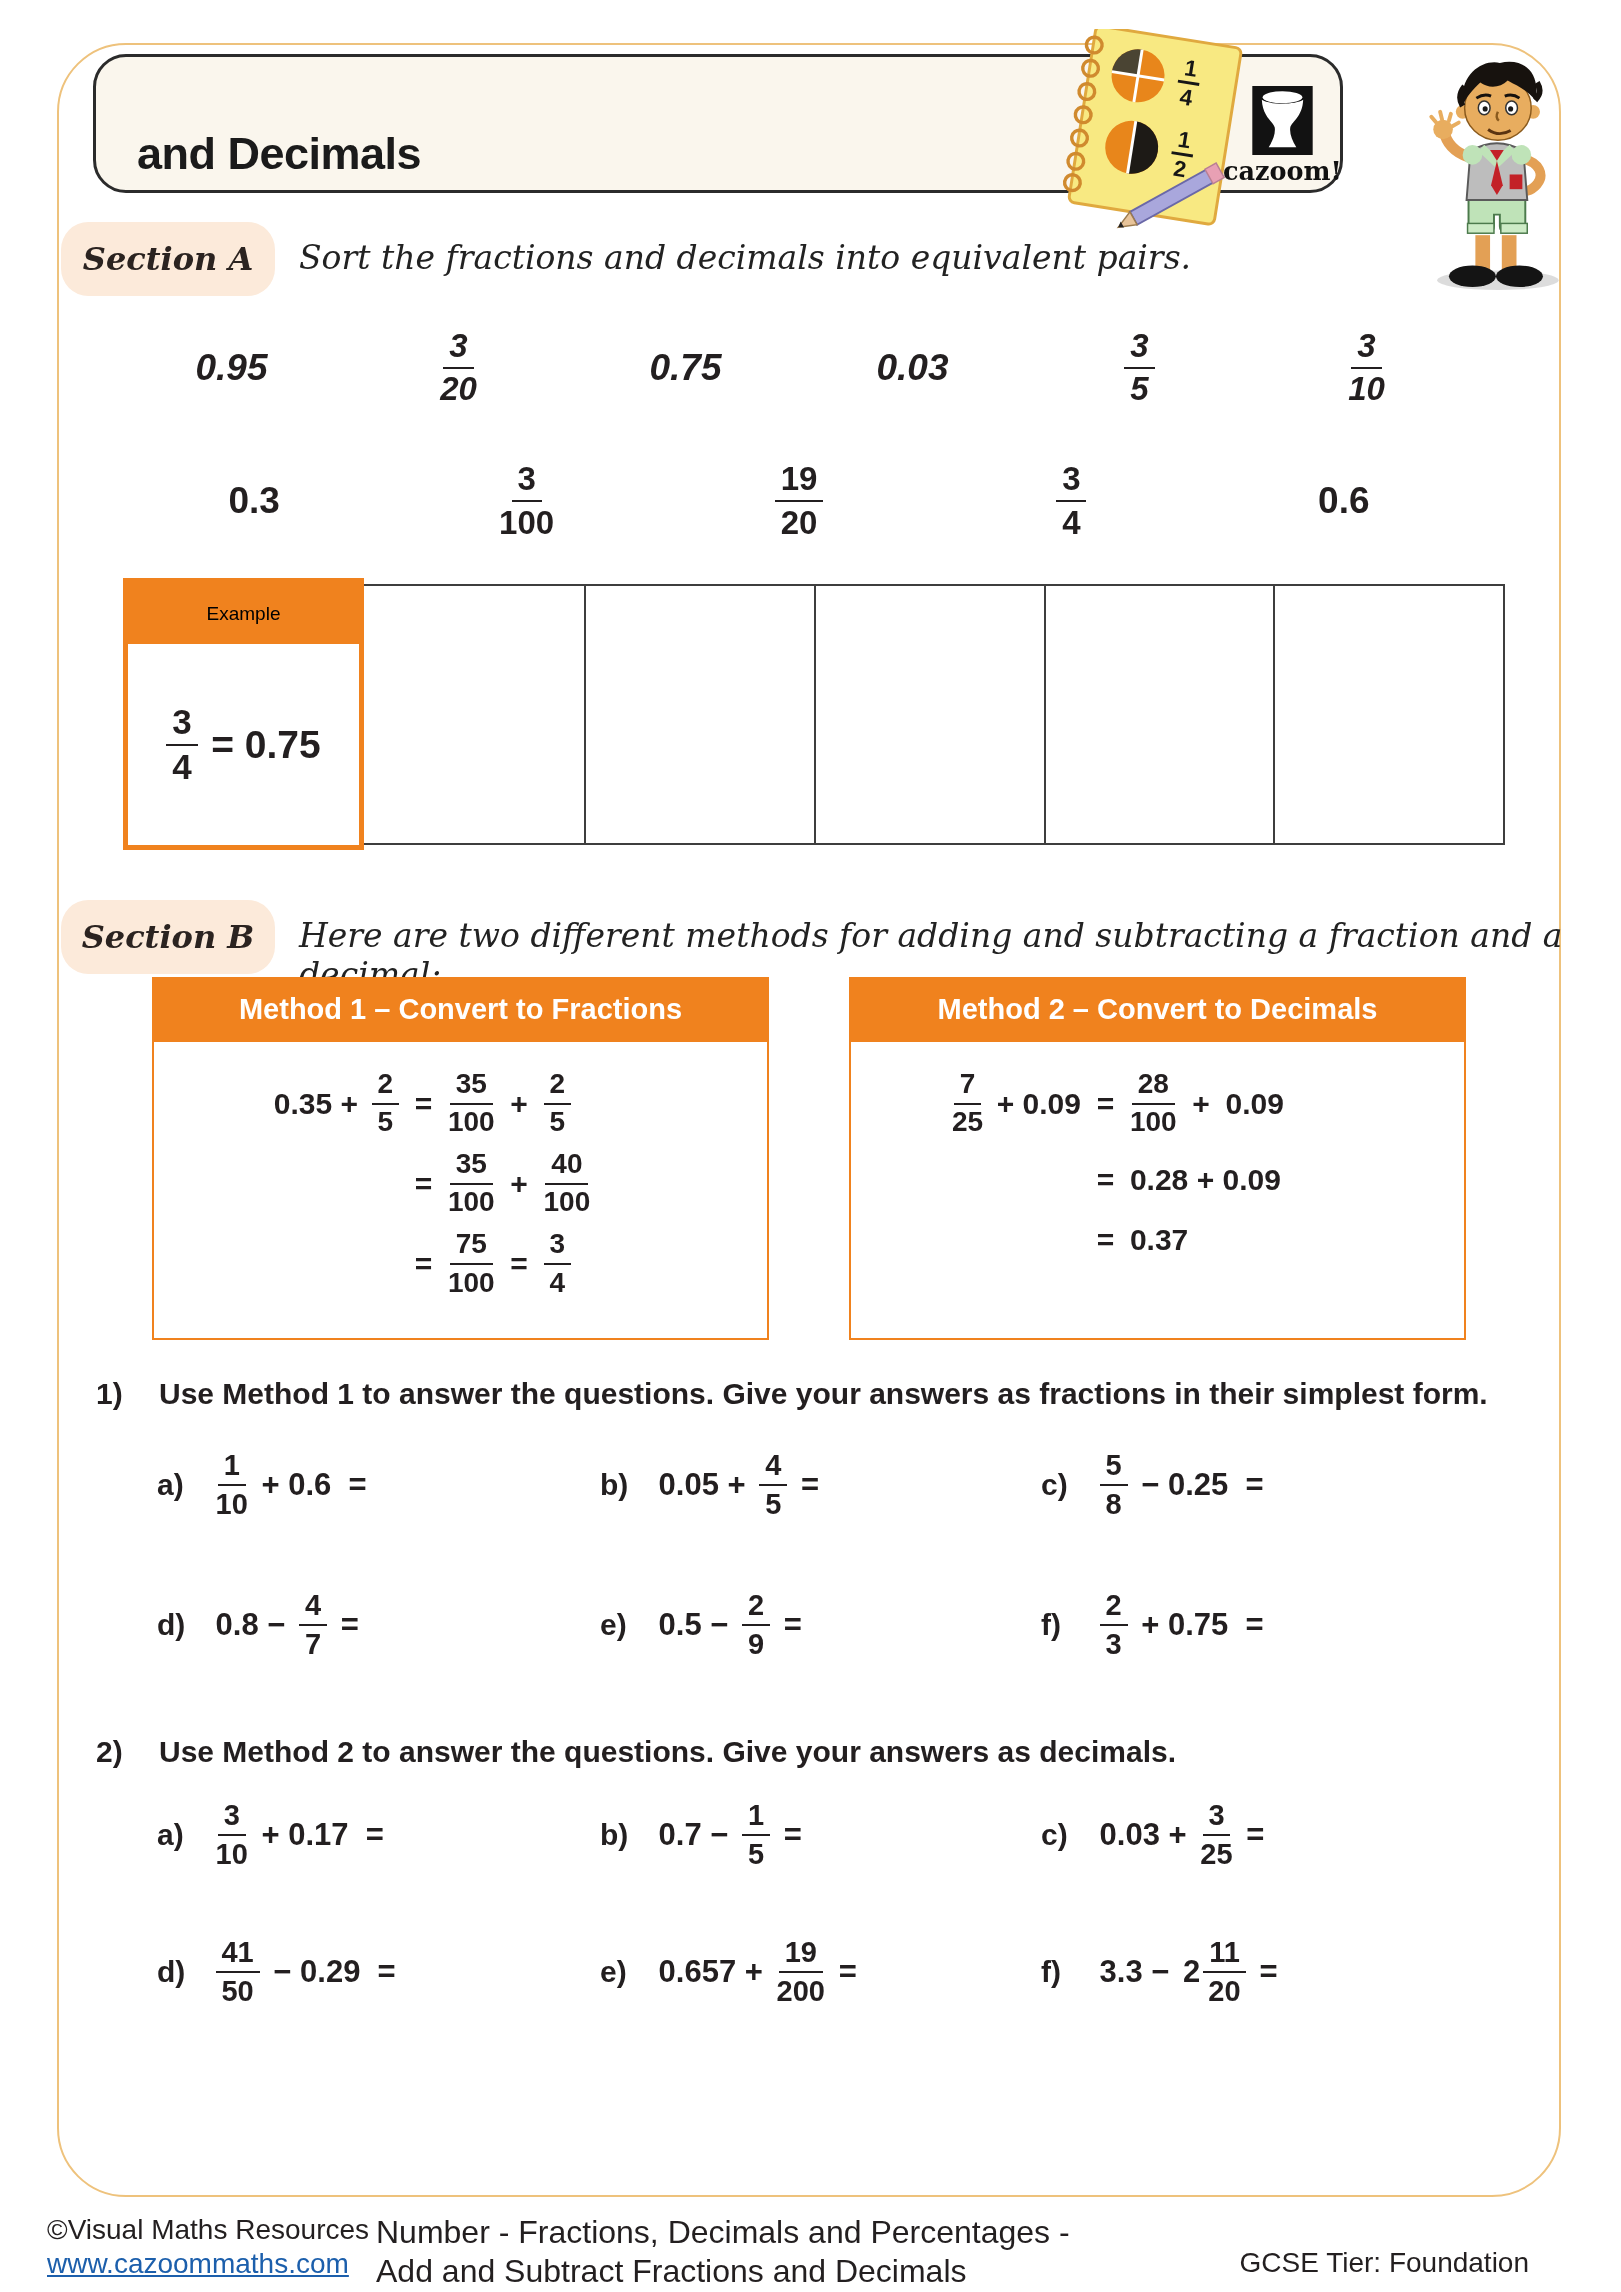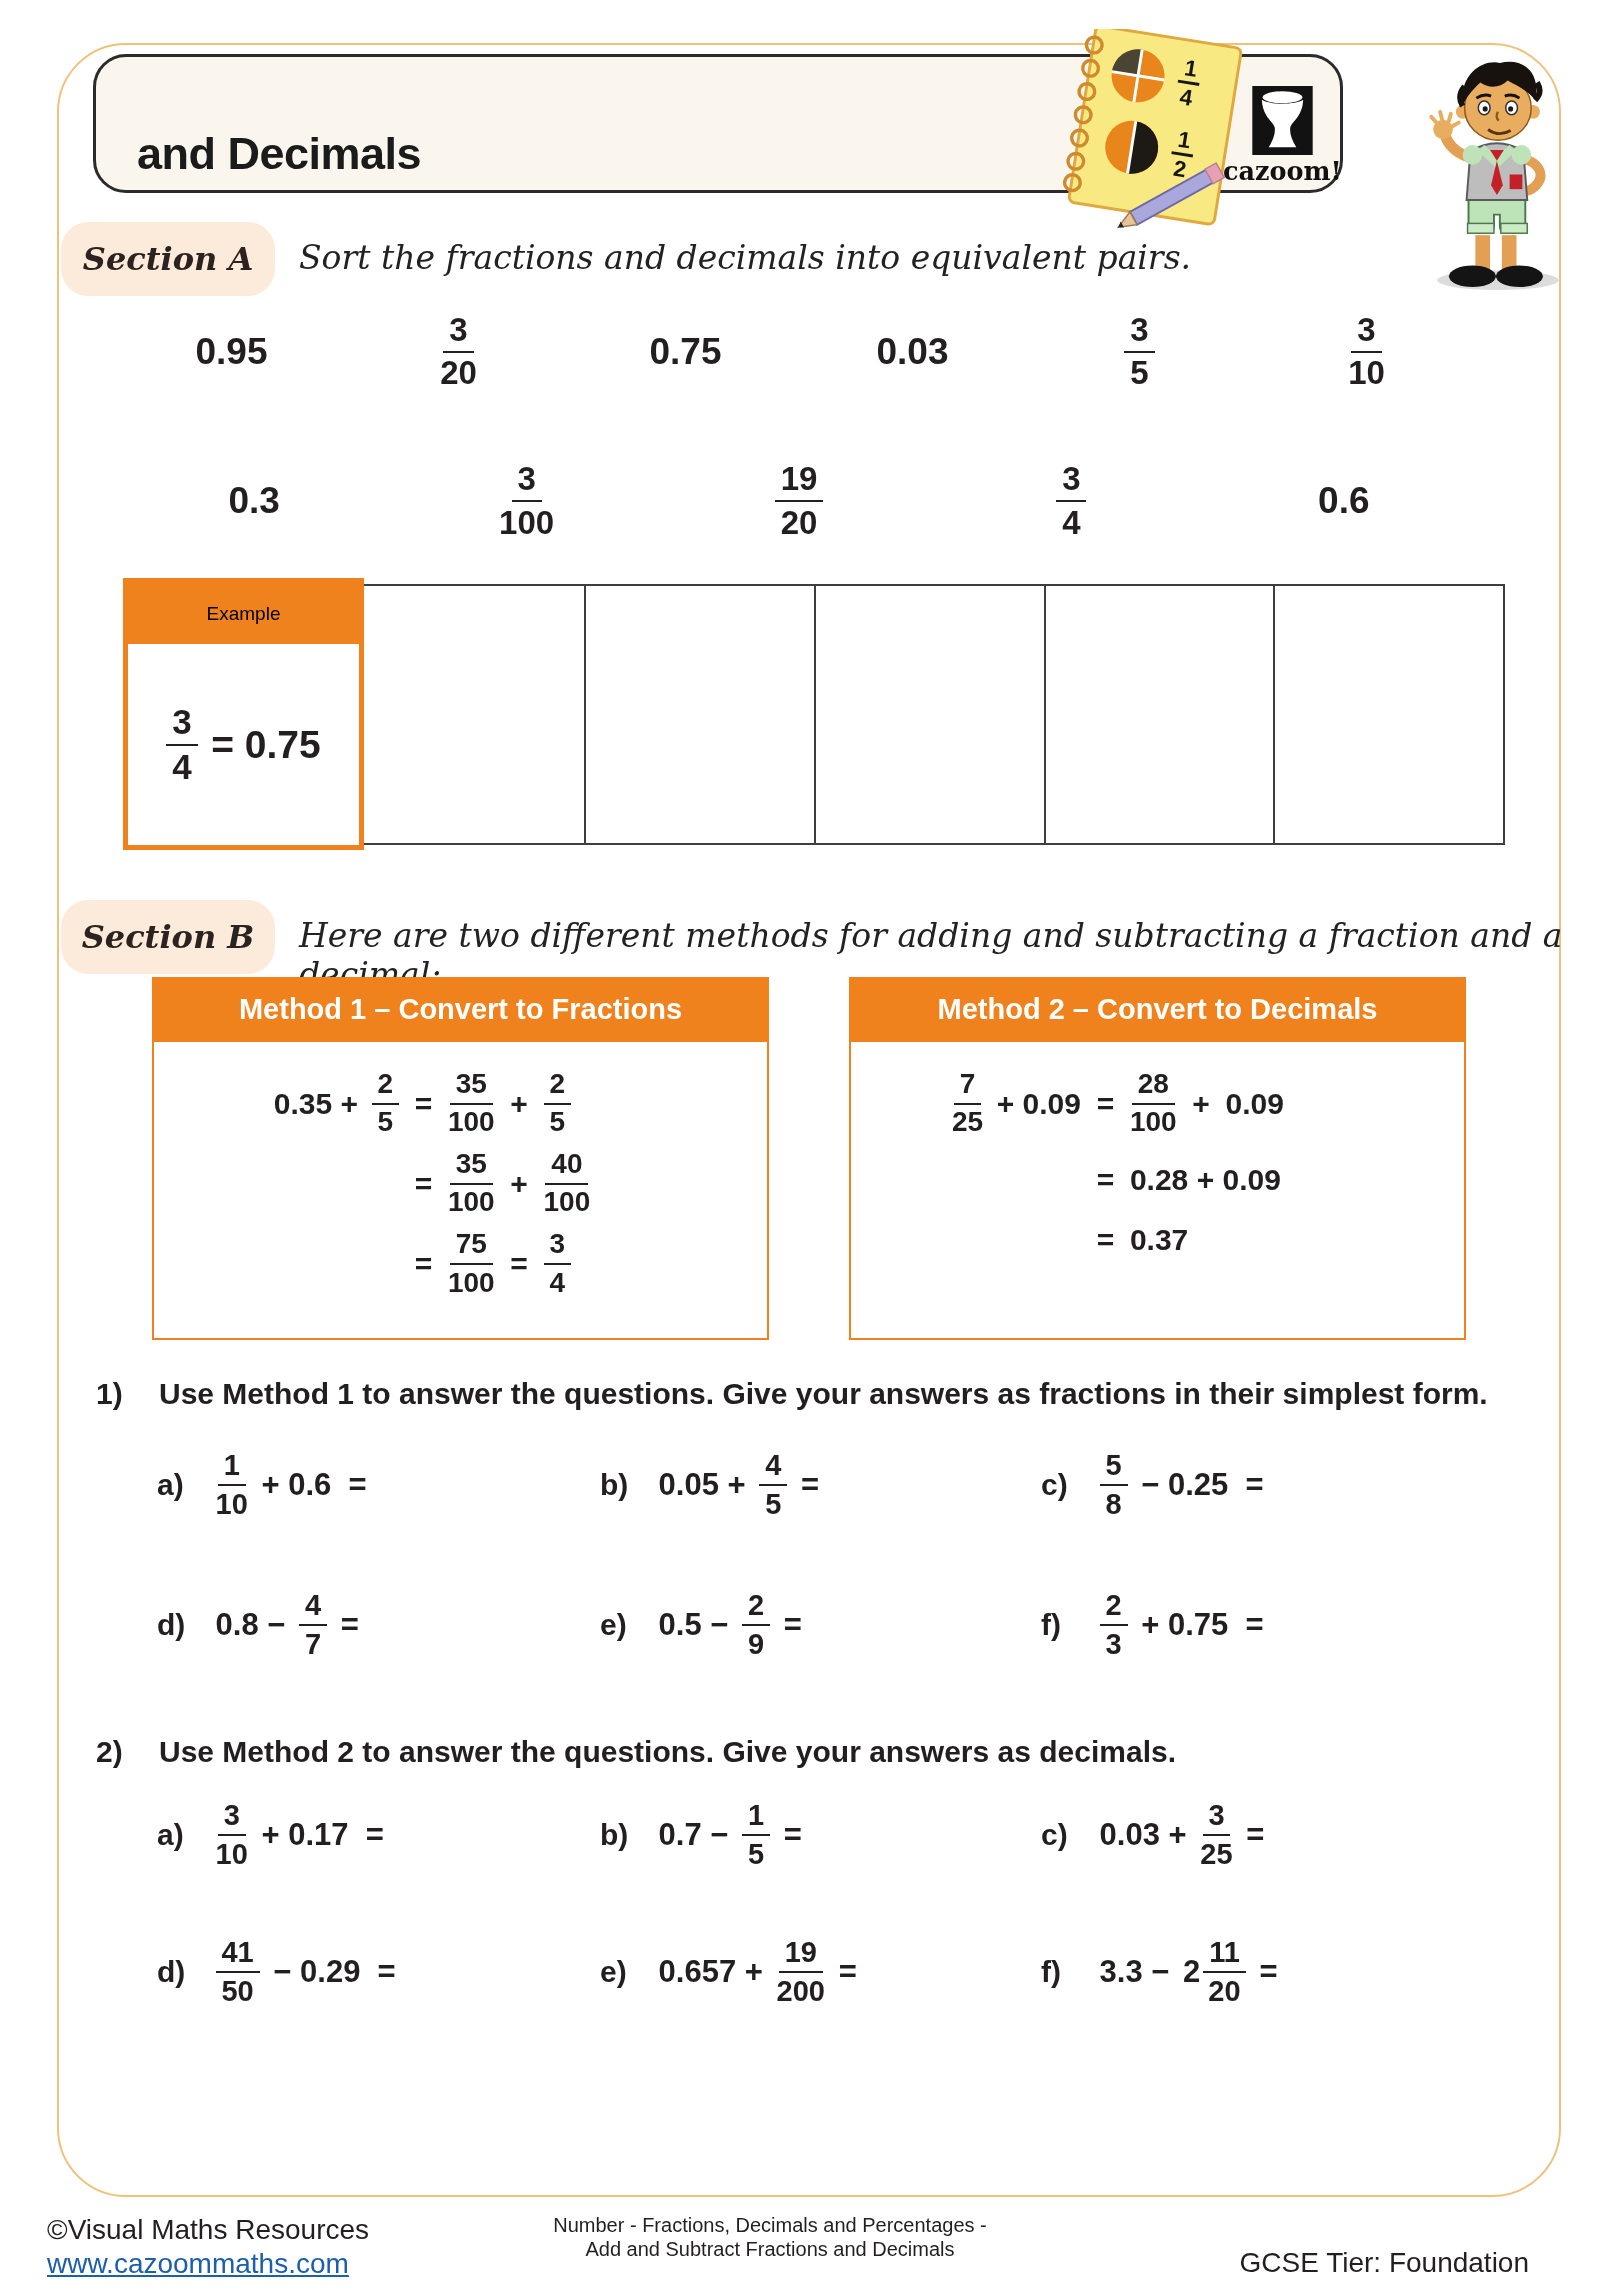--- a/index.html
+++ b/index.html
@@ -29,21 +29,21 @@
   .pill{position:absolute;left:61px;width:214px;height:74px;background:var(--peach,#FCEADA);
     border-radius:27.4px;display:flex;align-items:center;justify-content:center;}
   .pill span{font-family:"DejaVu Serif",serif;font-style:italic;font-weight:bold;font-size:32px;color:#2b2320;}
   .pill-a{top:222px;} .pill-b{top:900px;}
   .instruction{position:absolute;left:299px;font-family:"DejaVu Serif",serif;font-style:italic;
     font-size:33px;color:#222;}
   .instr-a{top:238px;text-align:right;} .instr-b{top:916px;}
 
   
   .vals-row{position:absolute;left:118px;width:1362px;display:flex;}
-  .vals-row-1{top:290px;height:123px;} .vals-row-2{top:441px;height:120px;}
+  .vals-row-1{top:306px;height:123px;font-style:italic;} .vals-row-2{top:441px;height:120px;}
   .val-cell{flex:1;display:flex;align-items:center;justify-content:center;
     font-weight:bold;font-size:37px;}
   .val-cell .frac{font-size:33px;}
 
   
   .expr{display:inline-flex;align-items:center;gap:13.7px;font-weight:bold;}
   .tk{white-space:pre;}
   .frac{display:inline-flex;flex-direction:column;align-items:center;line-height:1.08;font-weight:bold;}
   .frac .num{padding:0 5.9px 2.9px;border-bottom:2.9px solid var(--ink,#231F20);}
   .frac .den{padding-top:2.9px;}
@@ -80,22 +80,22 @@
   .q-head{position:absolute;display:flex;gap:29px;font-weight:bold;font-size:30px;}
   .q-head .q-num{width:34px;}
   .q-item{position:absolute;height:108px;display:flex;align-items:center;gap:19.6px;}
   .q-item .q-label{font-weight:bold;font-size:30px;min-width:39px;}
   .q-item .expr{font-size:31px;}
   .q-item .frac{font-size:29px;}
 
   
   .footer-left{position:absolute;left:47px;top:2213px;font-size:28px;line-height:1.22;}
   .footer-link{color:var(--link-blue,#1C5FAC);text-decoration:underline;cursor:pointer;}
-  .footer-center{position:absolute;left:368px;top:2213px;width:804px;text-align:center;
-    font-size:20px;line-height:1.22;}
+  .footer-center{position:absolute;left:376px;top:2213px;width:804px;text-align:left;
+    font-size:32px;line-height:1.22;}
   .footer-right{position:absolute;left:1166px;top:2247px;width:363px;text-align:right;font-size:28px;}
 </style>
 </head>
 <body>
 
 <div class="page">
   <div class="outer-border"></div>
 
   <div class="title-box">
     <h1><br>

